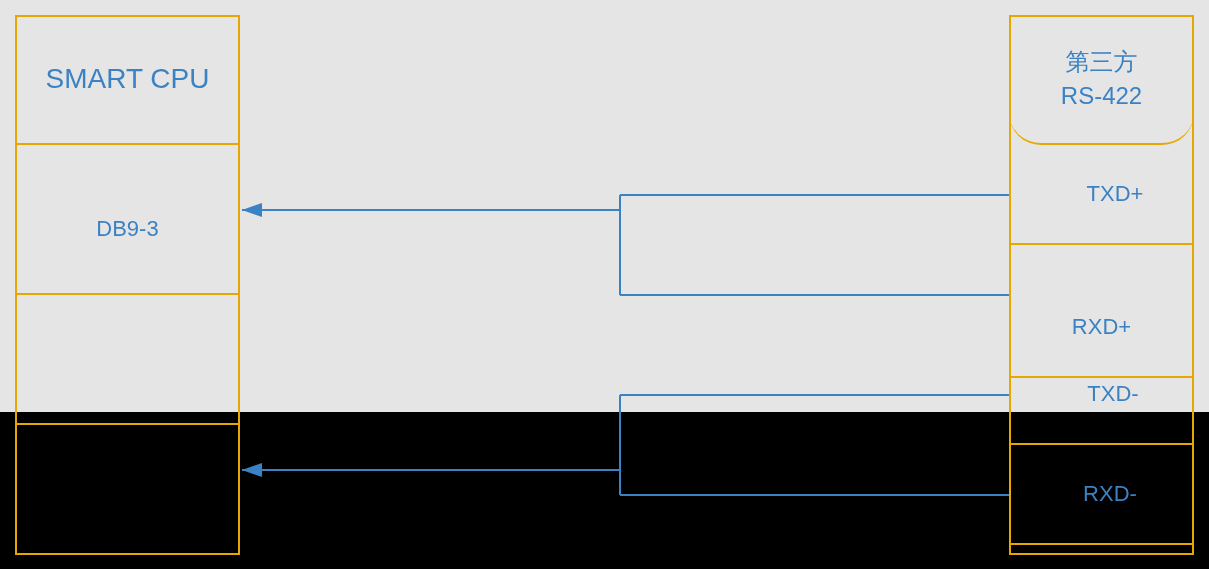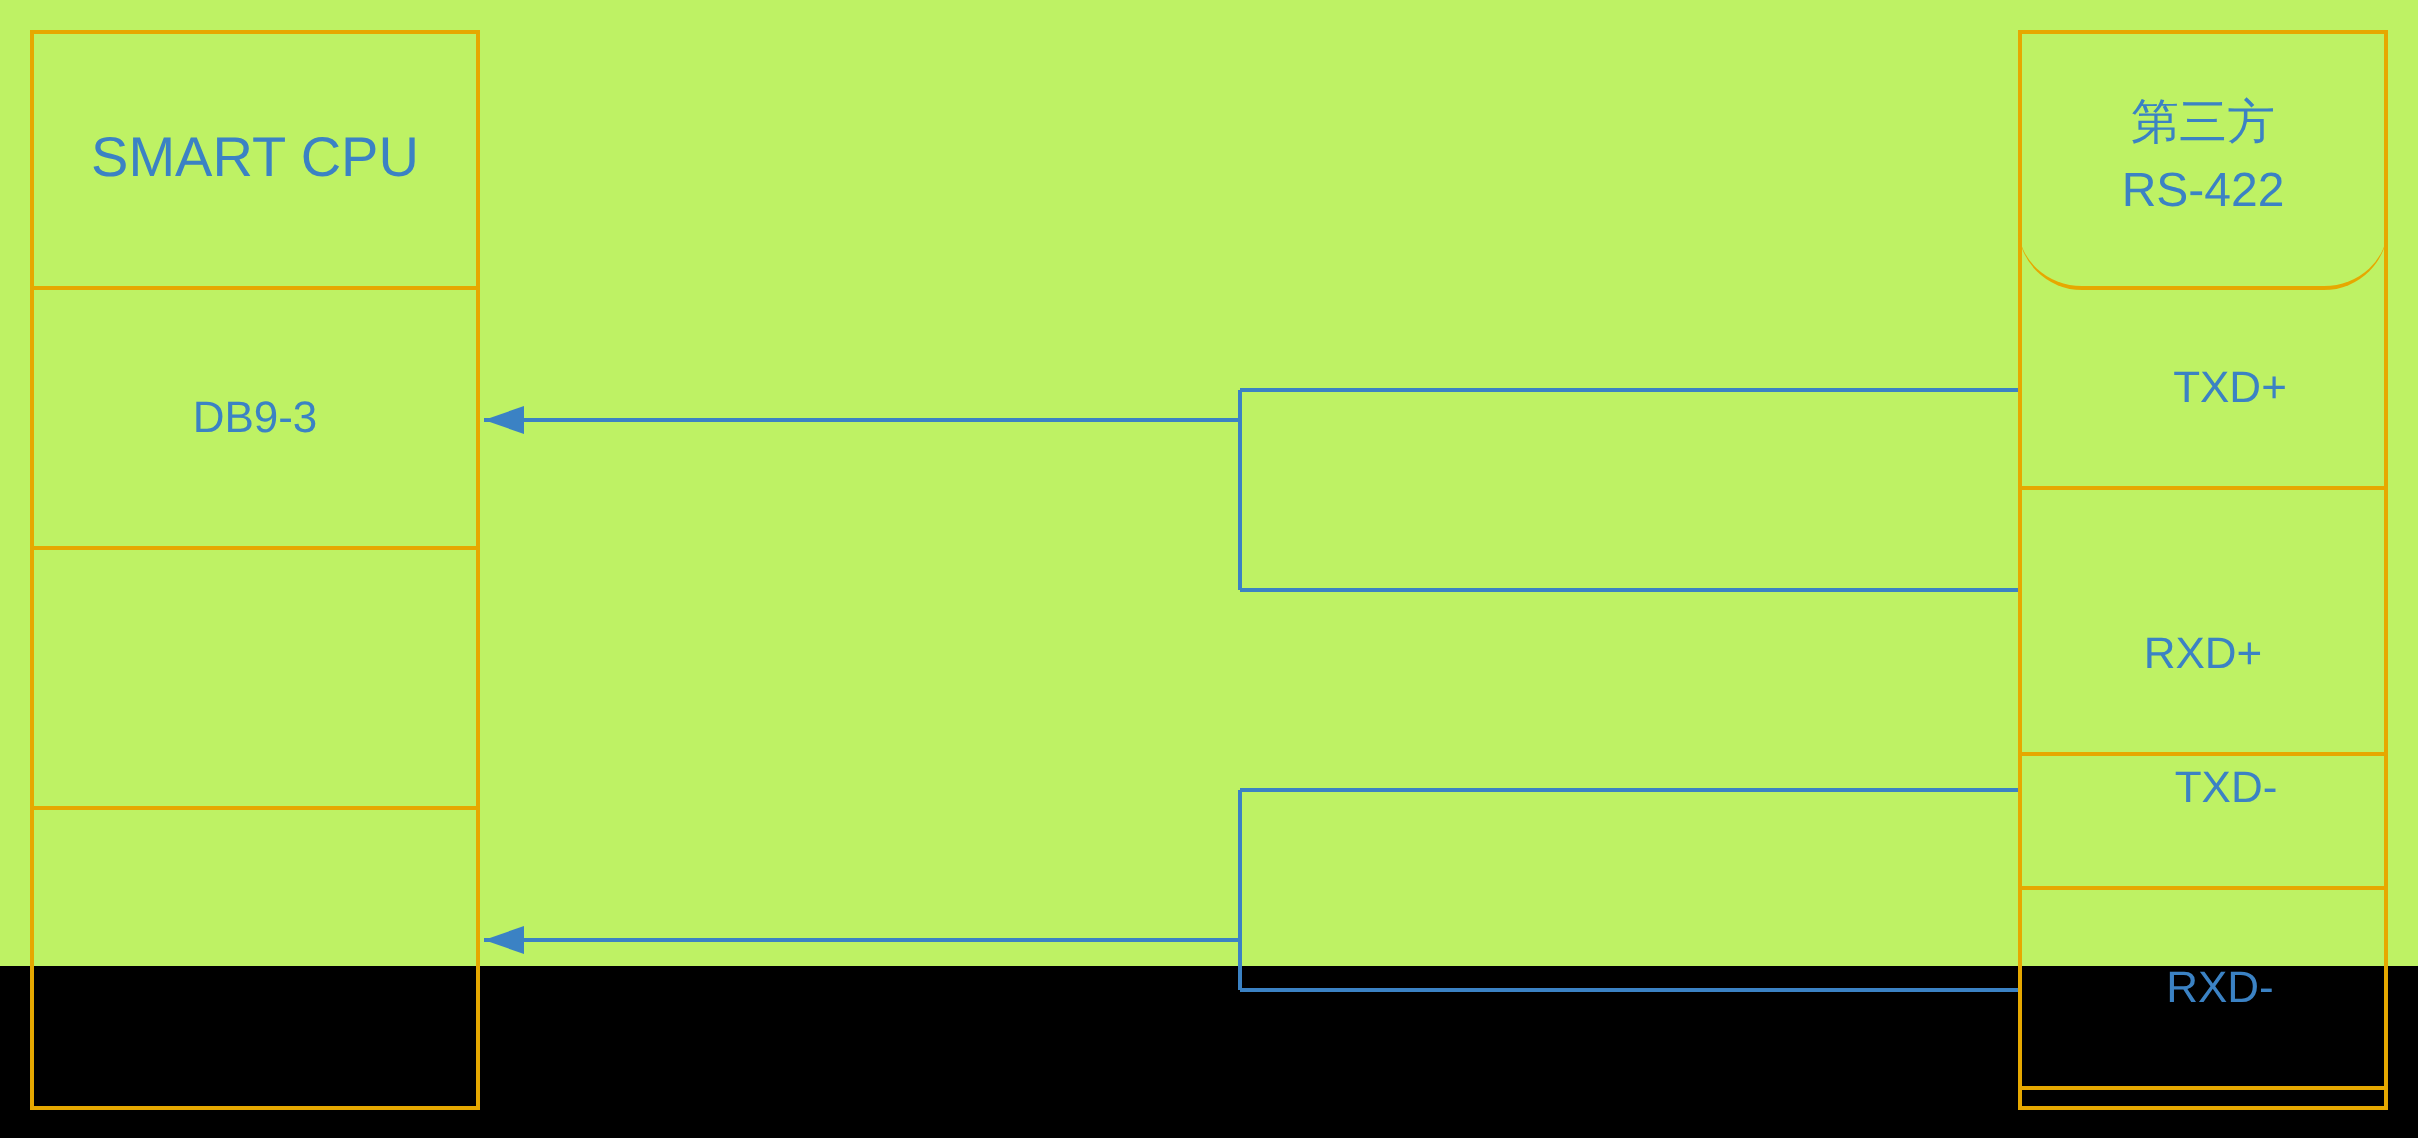--- a/index.html
+++ b/index.html
@@ -7,23 +7,23 @@
       width: 1209px;
       height: 569px;
       background: #000;
       font-family: Arial, sans-serif;
       overflow: hidden;
       position: relative;
     }
 
     .diagram-container {
       width: 1209px;
-      height: 483px;
+      height: 412px;
       position: relative;
-      background: #bef264;
+      background: #e5e5e5;
     }
 
     
     .left-block {
       position: absolute;
       left: 15px;
       top: 15px;
       width: 225px;
       height: 540px;
       border: 2px solid #e6a800;
@@ -50,20 +50,21 @@
 
     
     .left-row {
       position: absolute;
       left: 15px;
       width: 225px;
       display: flex;
       align-items: center;
       justify-content: center;
       border-bottom: 2px solid #e6a800;
+      margin-top: 20px;
     }
 
     .left-row-text {
       color: #3b82c4;
       font-size: 22px;
       font-weight: 400;
     }
 
     
     .right-block {

